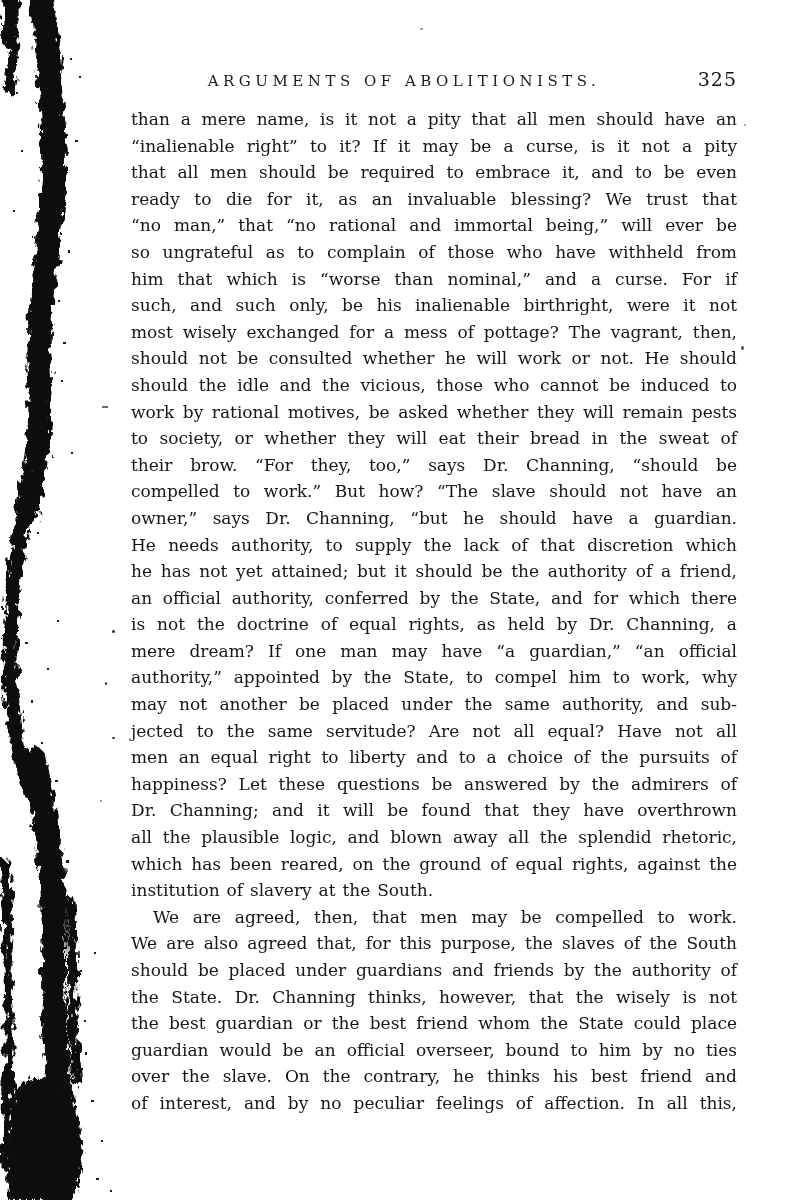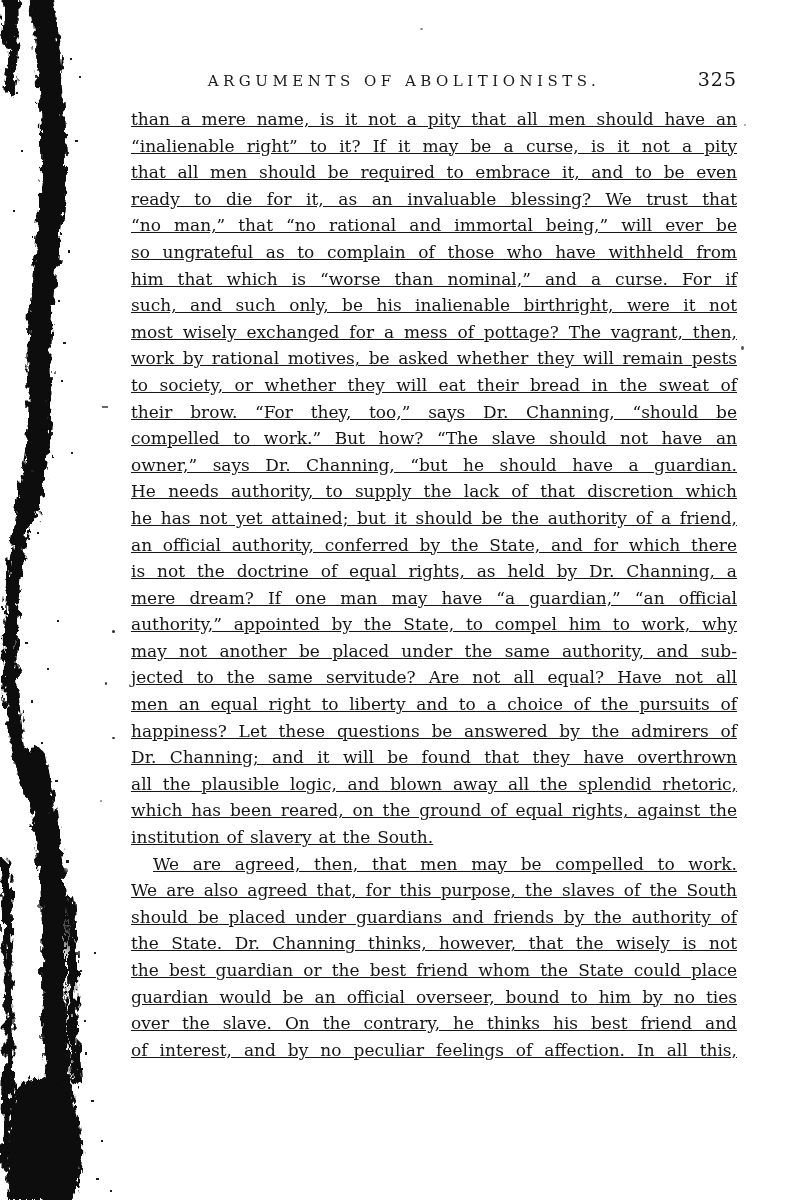--- a/index.html
+++ b/index.html
@@ -19,21 +19,21 @@
     color:#1b1b1b; white-space:nowrap;
   }
   .page-number {
     position:absolute; right:0; top:0;
     font-size:19px; letter-spacing:1px; color:#111;
   }
   .body-text {
     position:absolute; top:106px; left:131px; width:606px;
     font-size:17px; line-height:26.6px; word-spacing:1.5px;
   }
-  .tline { text-align:justify; text-align-last:justify;text-decoration:underline; }
+  .tline { text-align:justify; text-align-last:justify; }
   .para-endshort .tline:last-child { text-align-last:left; }
   .para-indent .tline:first-child { text-indent:22px; }
   .artifact-svg { position:absolute; left:0; top:0; }
   .speck { position:absolute; background:#2a2a2a; border-radius:50%; }
 </style>
 </head>
 <body>
 
 <div class="page">
 
@@ -108,20 +108,22 @@
     <div class="para-endshort">
         <div class="tline">than a mere name, is it not a pity that all men should have an</div>
         <div class="tline">“inalienable right” to it?  If it may be a curse, is it not a pity</div>
         <div class="tline">that all men should be required to embrace it, and to be even</div>
         <div class="tline">ready to die for it, as an invaluable blessing?  We trust that</div>
         <div class="tline">“no man,” that “no rational and immortal being,” will ever be</div>
         <div class="tline">so ungrateful as to complain of those who have withheld from</div>
         <div class="tline">him that which is “worse than nominal,” and a curse.  For if</div>
         <div class="tline">such, and such only, be his inalienable birthright, were it not</div>
         <div class="tline">most wisely exchanged for a mess of pottage?  The vagrant, then,</div>
+        <div class="tline">should not be consulted whether he will work or not.  He should</div>
+        <div class="tline">should the idle and the vicious, those who cannot be induced to</div>
         <div class="tline">work by rational motives, be asked whether they will remain pests</div>
         <div class="tline">to society, or whether they will eat their bread in the sweat of</div>
         <div class="tline">their brow.  “For they, too,” says Dr. Channing, “should be</div>
         <div class="tline">compelled to work.”  But how?  “The slave should not have an</div>
         <div class="tline">owner,” says Dr. Channing, “but he should have a guardian.</div>
         <div class="tline">He needs authority, to supply the lack of that discretion which</div>
         <div class="tline">he has not yet attained; but it should be the authority of a friend,</div>
         <div class="tline">an official authority, conferred by the State, and for which there</div>
         <div class="tline">is not the doctrine of equal rights, as held by Dr. Channing, a</div>
         <div class="tline">mere dream?  If one man may have “a guardian,” “an official</div>

